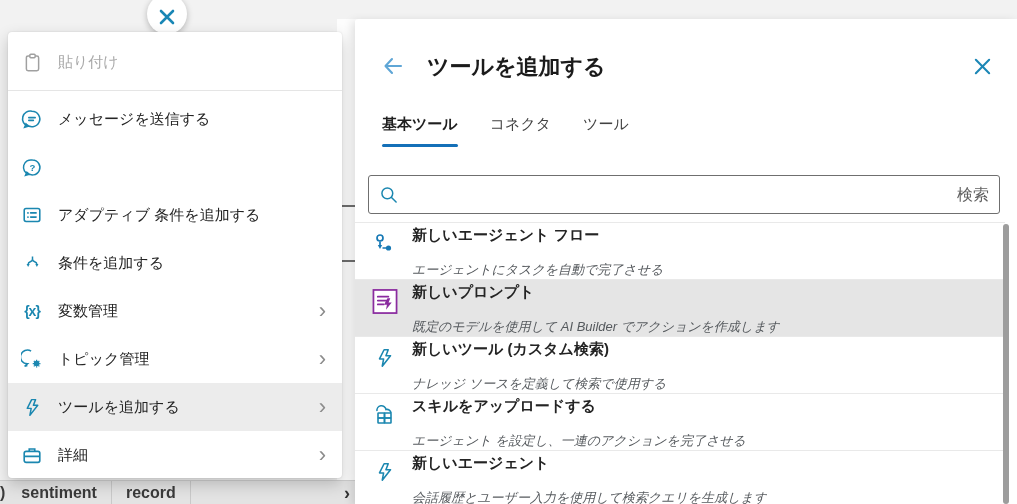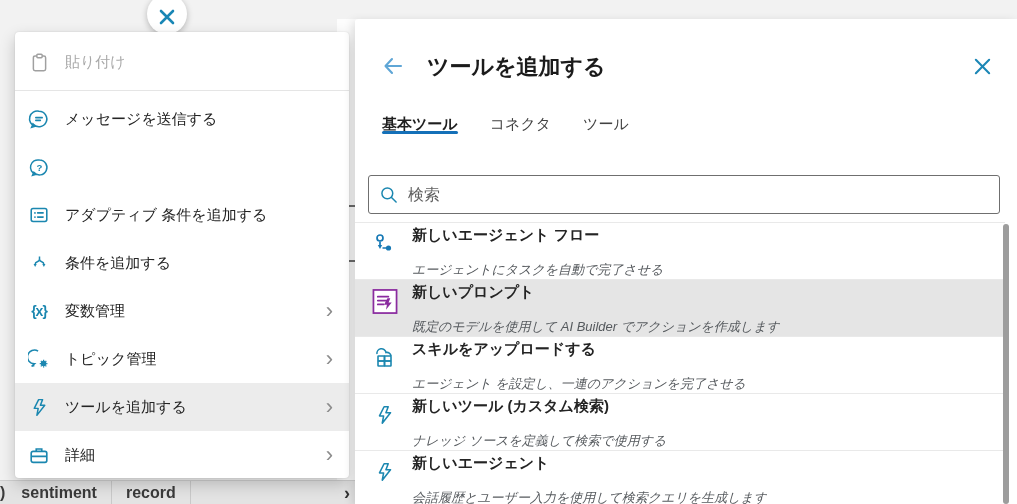--- a/index.html
+++ b/index.html
@@ -32,21 +32,21 @@
   .bb-chevron { position:absolute; left:344px; top:2px; font-size:18px; color:#333; }
   .close-fab {
     position:absolute; left:147px; top:-6px; width:40px; height:40px;
     background:#fff; border-radius:50%; box-shadow:0 2px 6px rgba(0,0,0,.25);
     display:flex; align-items:center; justify-content:center;
   }
   .close-fab svg { margin-top:6px; }
 
   
   .menu {
-    position:absolute; left:15px; top:32px; width:334px; height:446px;
+    position:absolute; left:8px; top:32px; width:334px; height:446px;
     background:#fff; border-radius:4px;
     box-shadow:0 6px 16px rgba(0,0,0,.20), 0 0 2px rgba(0,0,0,.12);
     padding-top:6px; overflow:hidden;
   }
   .menu-item {
     height:48px; display:flex; align-items:center; padding:0 12px 0 12px;
     cursor:pointer; font-size:15px; color:#242424; position:relative;
   }
   .menu-item.selected { background:#ececec; }
   .menu-item.disabled { color:#a8a8a8; }
@@ -62,35 +62,35 @@
     background:#fff; border-radius:3px 0 0 0;
     box-shadow:-3px 2px 10px rgba(0,0,0,.12);
     overflow:hidden;
   }
   .panel-header { position:absolute; left:0; top:0; width:100%; height:90px; }
   .back-btn { position:absolute; left:24px; top:33px; width:28px; height:28px; display:flex; align-items:center; justify-content:center; cursor:pointer; }
   .panel-title { position:absolute; left:72px; top:33px; font-size:22px; font-weight:700; color:#1b1b1b; white-space:nowrap; }
   .panel-close { position:absolute; right:22px; top:34px; width:26px; height:26px; display:flex; align-items:center; justify-content:center; cursor:pointer; }
 
   .tabs { position:absolute; left:27px; top:96px; display:flex; gap:32px; font-size:15px; color:#424242; }
-  .tab { padding-bottom:0; position:relative; cursor:pointer; white-space:nowrap;font-family:Liberation Serif, serif; }
+  .tab { padding-bottom:13px; position:relative; cursor:pointer; white-space:nowrap;font-family:Liberation Serif, serif; }
   .tab.selected { font-weight:700; color:#1f1f1f; }
   .tab.selected::after {
     content:""; position:absolute; left:0; right:0; bottom:0; height:3px;
     background:#1470b8; border-radius:2px;
   }
 
   .search-box {
     position:absolute; left:13px; top:156px; width:632px; height:39px;
     border:1px solid #6f6f6f; border-radius:3px; background:#fff;
     display:flex; align-items:center; padding:0 10px;
   }
   .search-box input {
     border:none; outline:none; flex:1; font-size:16px; color:#7f1d1d;
-    font-family:inherit; background:transparent; margin-left:9px;
+    font-family:inherit; background:transparent; margin-left:9px;text-align:right;
   }
   .search-box input::placeholder { color:#616161; }
 
   .tool-list { position:absolute; left:0; top:203px; width:650px; }
   .tool-row {
     display:flex; align-items:flex-start; padding:3px 12px 0 17px; height:57px;
     border-top:1px solid #e9e9e9; cursor:pointer; background:#fff;
   }
   .tool-row.highlighted { background:#e5e5e5; }
   .tool-row .tr-icon { width:26px; height:26px; margin-top:5px; flex:0 0 26px; display:flex; align-items:center; justify-content:center; }
@@ -278,20 +278,32 @@
         </svg>
       </span>
       <span class="tr-text">
         <div class="tr-title">新しいプロンプト</div>
         <div class="tr-sub">既定のモデルを使用して AI Builder でアクションを作成します</div>
       </span>
     </div>
 
     <div class="tool-row">
       <span class="tr-icon">
+        <svg width="22" height="22" viewBox="0 0 24 24" fill="none" stroke="#1b87b0" stroke-width="1.7" stroke-linejoin="round">
+          <path d="M11 3 L6 13 h4.5 L9 21 L18 9.5 h-5 L15.5 3 Z"></path>
+        </svg>
+      </span>
+      <span class="tr-text">
+        <div class="tr-title">新しいツール (カスタム検索)</div>
+        <div class="tr-sub">ナレッジ ソースを定義して検索で使用する</div>
+      </span>
+    </div>
+
+    <div class="tool-row">
+      <span class="tr-icon">
         <svg width="24" height="24" viewBox="0 0 24 24" fill="none" stroke="#1b87b0" stroke-width="1.6">
           <path d="M4 8 a4.5 4.5 0 0 1 9 -1.5 a4 4 0 0 1 5 3.5" fill="none"></path>
           <rect x="5" y="10" width="6.5" height="5" rx="0.5"></rect>
           <rect x="11.5" y="10" width="6.5" height="5" rx="0.5"></rect>
           <rect x="5" y="15" width="6.5" height="5" rx="0.5"></rect>
           <rect x="11.5" y="15" width="6.5" height="5" rx="0.5"></rect>
         </svg>
       </span>
       <span class="tr-text">
         <div class="tr-title">スキルをアップロードする</div>
@@ -299,32 +311,20 @@
       </span>
     </div>
 
     <div class="tool-row">
       <span class="tr-icon">
         <svg width="22" height="22" viewBox="0 0 24 24" fill="none" stroke="#1b87b0" stroke-width="1.7" stroke-linejoin="round">
           <path d="M11 3 L6 13 h4.5 L9 21 L18 9.5 h-5 L15.5 3 Z"></path>
         </svg>
       </span>
       <span class="tr-text">
-        <div class="tr-title">新しいツール (カスタム検索)</div>
-        <div class="tr-sub">ナレッジ ソースを定義して検索で使用する</div>
-      </span>
-    </div>
-
-    <div class="tool-row">
-      <span class="tr-icon">
-        <svg width="22" height="22" viewBox="0 0 24 24" fill="none" stroke="#1b87b0" stroke-width="1.7" stroke-linejoin="round">
-          <path d="M11 3 L6 13 h4.5 L9 21 L18 9.5 h-5 L15.5 3 Z"></path>
-        </svg>
-      </span>
-      <span class="tr-text">
         <div class="tr-title">新しいエージェント</div>
         <div class="tr-sub">会話履歴とユーザー入力を使用して検索クエリを生成します</div>
       </span>
     </div>
 
   </div>
 
   <div class="scrollbar"></div>
 </div>
 

